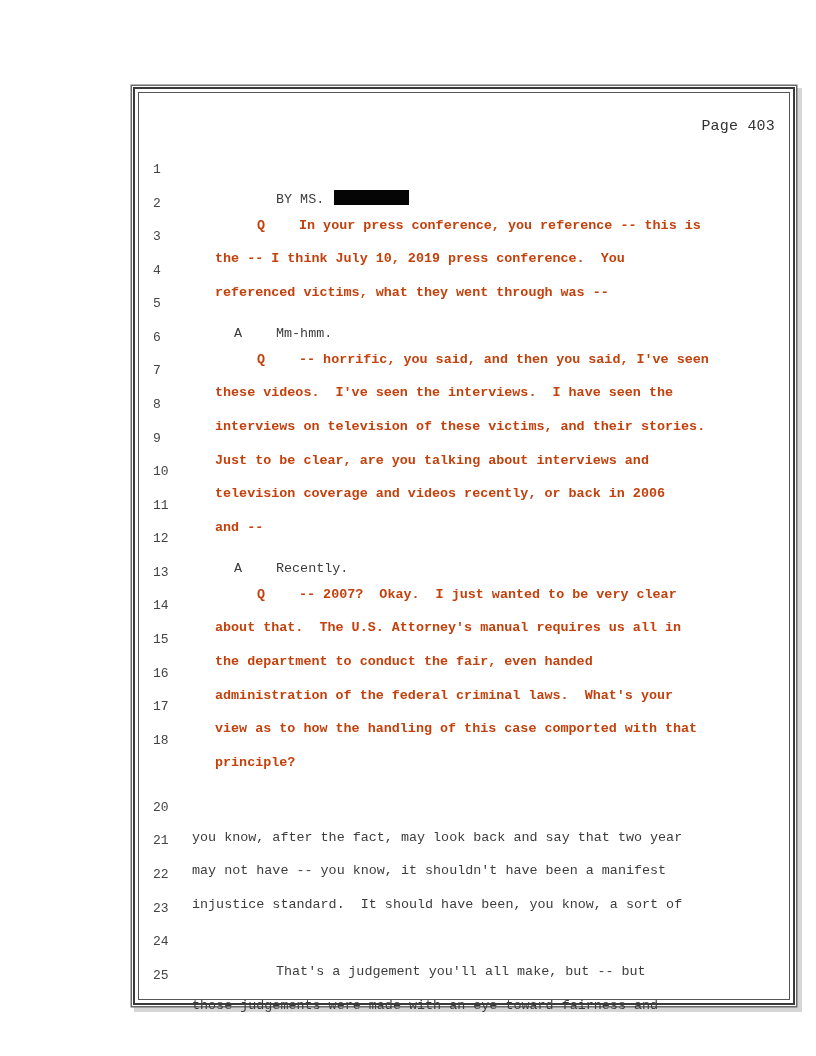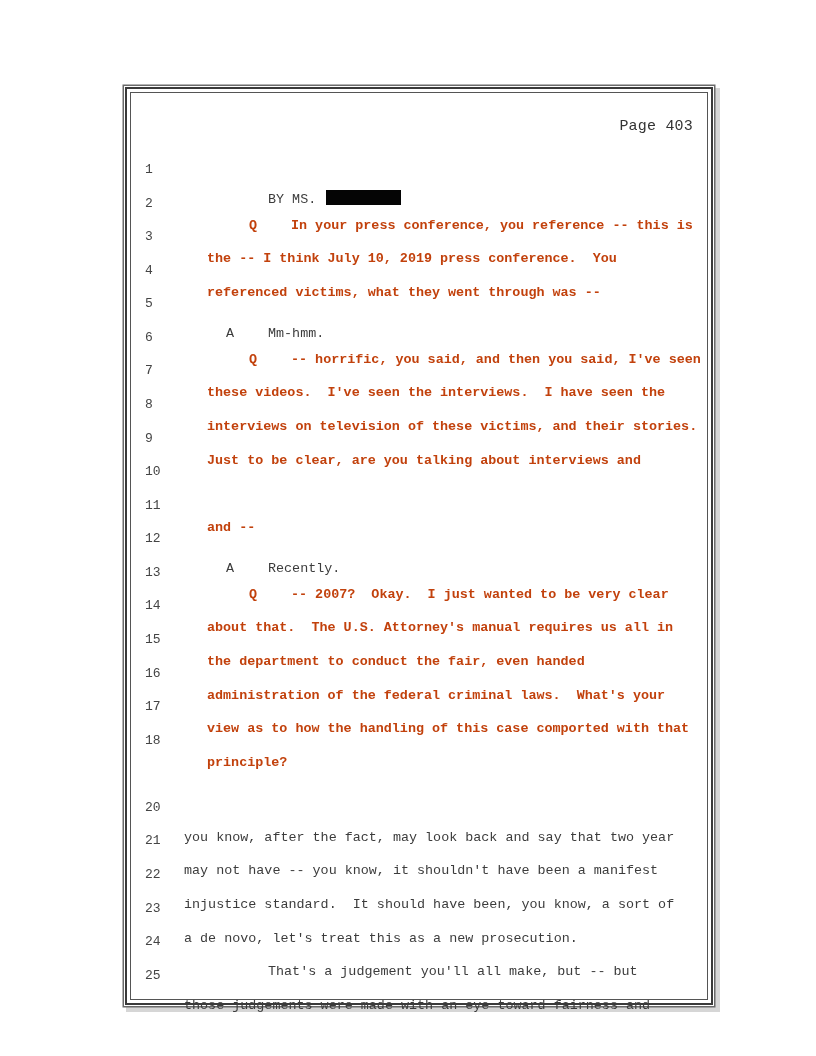--- a/index.html
+++ b/index.html
@@ -10,23 +10,23 @@
     body {
       width: 816px;
       height: 1056px;
       position: relative;
       overflow: hidden;
       font-family: "Liberation Mono", "DejaVu Sans Mono", monospace;
       color: #1a1a1a;
     }
     .page-frame {
       position: absolute;
-      left: 125px;
+      left: 133px;
       top: 87px;
-      width: 588px;
+      width: 662px;
       height: 918px;
       box-sizing: border-box;
       border: 2px solid #3a3a3a;
       box-shadow:
         0 0 0 1px #ffffff,
         0 0 0 2.5px #6a6a6a,
         4px 4px 0 3px #d6d6d6;
     }
     .page-frame-inner {
       position: absolute;
@@ -151,20 +151,21 @@
         <span class="txt bold">interviews on television of these victims, and their stories.</span>
       </div>
 
       <div class="line" style="top:313px">
         <span class="ln">9</span>
         <span class="txt bold">Just to be clear, are you talking about interviews and</span>
       </div>
 
       <div class="line" style="top:346px">
         <span class="ln">10</span>
+        <span class="txt bold">television coverage and videos recently, or back in 2006</span>
       </div>
 
       <div class="line" style="top:380px">
         <span class="ln">11</span>
         <span class="txt bold">and --</span>
       </div>
 
       <div class="line" style="top:413px">
         <span class="ln">12</span>
         <span class="txt regular"><span class="indent-qa"></span><span class="marker">A</span><span>Recently.</span></span>
@@ -211,21 +212,20 @@
         <span class="txt regular">may not have -- you know, it shouldn't have been a manifest</span>
       </div>
 
       <div class="line" style="top:749px">
         <span class="ln">22</span>
         <span class="txt regular">injustice standard.  It should have been, you know, a sort of</span>
       </div>
 
       <div class="line" style="top:783px">
         <span class="ln">23</span>
-        <span class="txt regular">a de novo, let's treat this as a new prosecution.</span>
       </div>
 
       <div class="line" style="top:816px">
         <span class="ln">24</span>
         <span class="txt regular"><span class="indent-para"></span><span>That's a judgement you'll all make, but -- but</span></span>
       </div>
 
       <div class="line" style="top:850px">
         <span class="ln">25</span>
         <span class="txt regular">those judgements were made with an eye toward fairness and</span>

